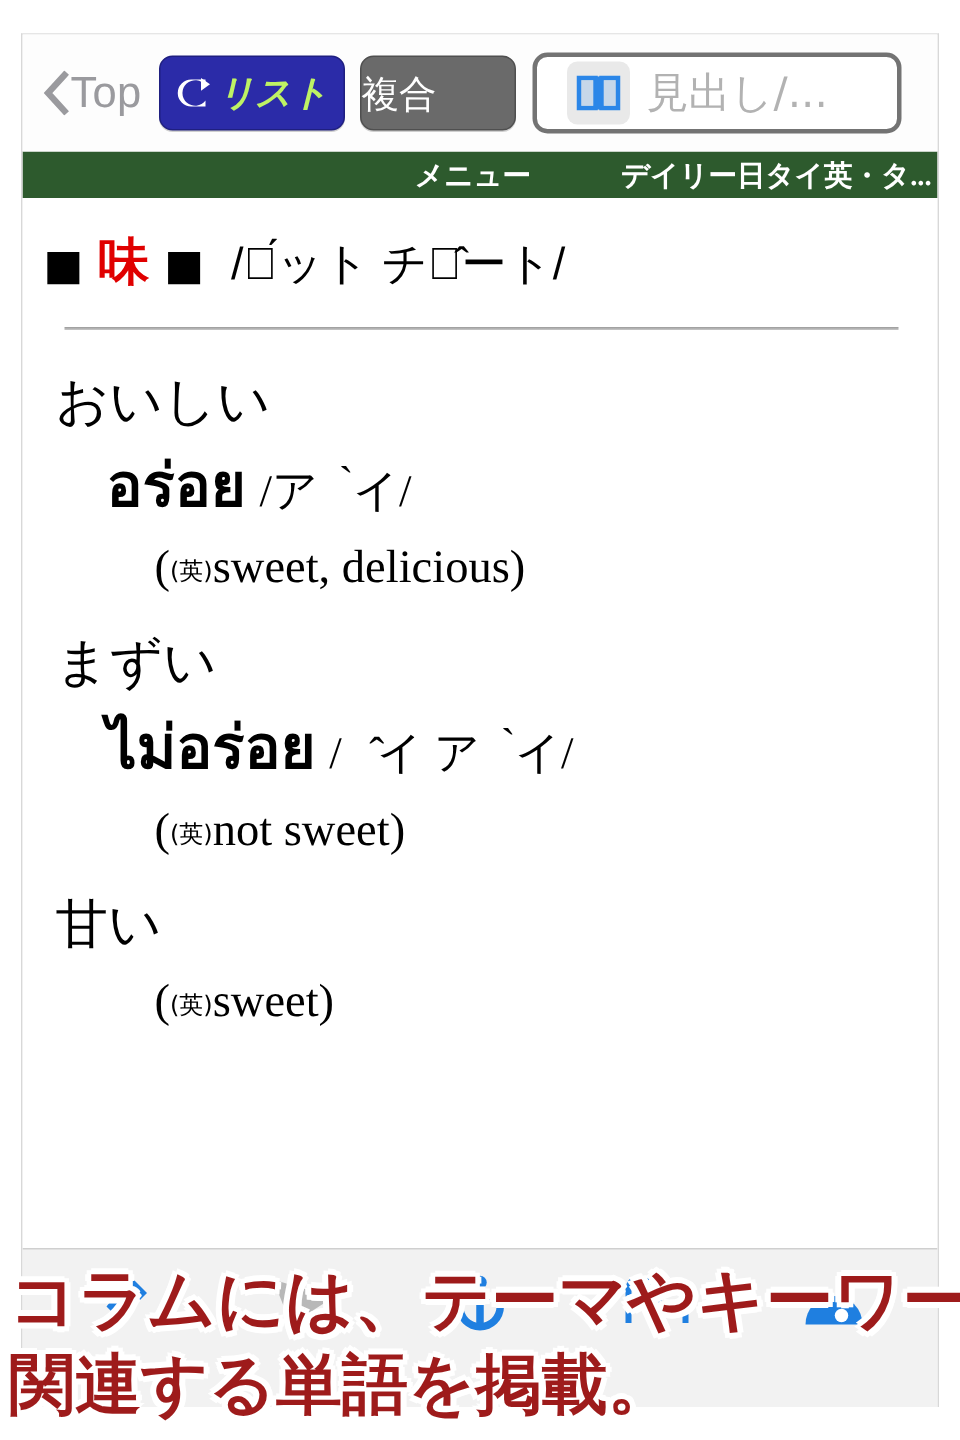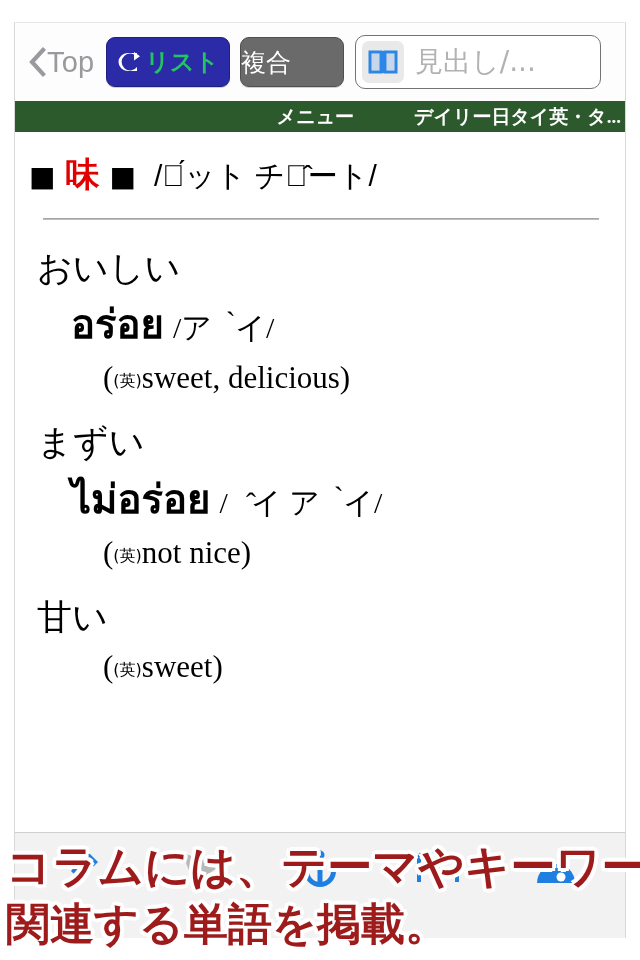--- a/index.html
+++ b/index.html
@@ -77,25 +77,26 @@
     align-items: center;
     justify-content: center;
     gap: 4px;
     padding: 0 10px;
     box-sizing: border-box;
     cursor: pointer;
     box-shadow: 0 1px 0 rgba(0,0,0,0.18);
   }
   .list-icon { width: 24px; height: 24px; flex: 0 0 auto; }
   .list-label {
-    color: #22c55e;
+    color: #bef264;
     font-size: 24px;
     font-weight: bold;
     font-family: "DejaVu Sans", sans-serif;
     line-height: 1;
+    font-style: italic;
   }
 
   .compound-btn {
     flex: 0 0 auto;
     margin-left: 10px;
     height: 50px;
     min-width: 104px;
     background: #6a6a6a;
     border: 1px solid #4f4f4f;
     border-radius: 9px;
@@ -111,25 +112,25 @@
     font-family: "DejaVu Sans", sans-serif;
     line-height: 1;
   }
 
   .searchbox {
     flex: 1 1 auto;
     margin-left: 11px;
     margin-right: 16px;
     height: 54px;
     background: #ffffff;
-    border: 1px solid #737373;
+    border: 3px solid #737373;
     border-radius: 10px;
     display: flex;
     align-items: center;
-    padding: 0 6px;
+    padding: 0 20px;
     box-sizing: border-box;
     cursor: text;
     min-width: 0;
   }
   .book-chip {
     width: 42px;
     height: 42px;
     background: #e9e9e9;
     border-radius: 7px;
     display: flex;
@@ -358,21 +359,21 @@
           <span class="thai">อร่อย</span><span class="kana">/アロ̀イ/</span>
         </div>
         <div class="eng-line">(<span class="lang-tag">(英)</span><span>sweet, delicious</span>)</div>
       </div>
 
       <div class="entry">
         <div class="jp-head">まずい</div>
         <div class="thai-line">
           <span class="thai">ไม่อร่อย</span><span class="kana">/マ̂イ アロ̀イ/</span>
         </div>
-        <div class="eng-line">(<span class="lang-tag">(英)</span><span>not nice</span>)</div>
+        <div class="eng-line">(<span class="lang-tag">(英)</span><span>not sweet</span>)</div>
       </div>
 
       <div class="entry">
         <div class="jp-head">甘い</div>
         <div class="eng-line">(<span class="lang-tag">(英)</span><span>sweet</span>)</div>
       </div>
 
     </div>
 
     <div class="toolbar">

